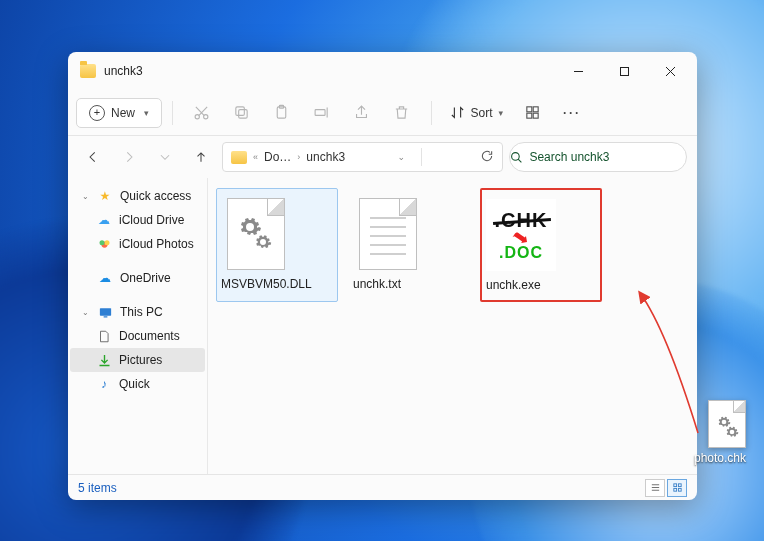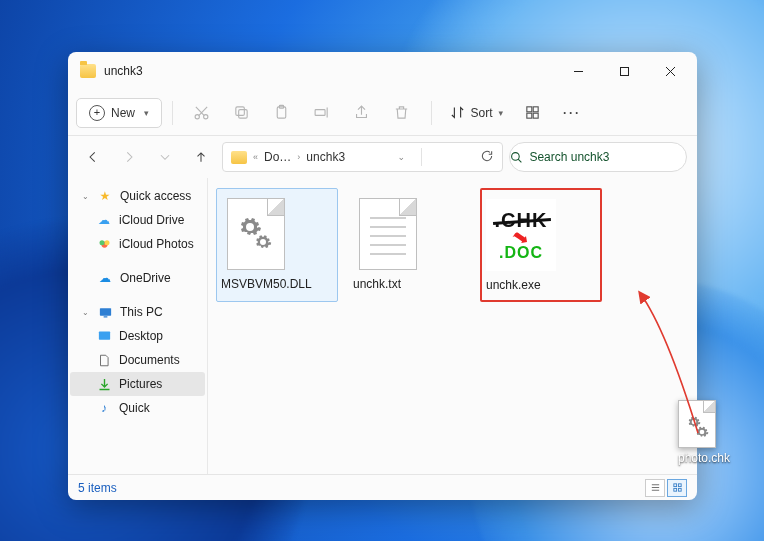--- a/index.html
+++ b/index.html
@@ -94,21 +94,21 @@
   .zipthumb { width:58px; height:68px; background:linear-gradient(#ffe08a,#f3bb3c); border-radius:4px; position:relative; }
   .zipthumb::before { content:""; position:absolute; left:50%; top:0; transform:translateX(-50%); width:9px; height:100%; background:repeating-linear-gradient(#c9912a 0 3px,#f7d877 3px 6px); }
   .zipthumb::after { content:""; position:absolute; top:-7px; left:4px; width:22px; height:9px; background:#f3bb3c; border-radius:2px 2px 0 0; }
 
   .unchk { width:70px; height:72px; display:flex; flex-direction:column; align-items:center; justify-content:center; background:#fff; }
   .unchk .l1 { color:#111; font-weight:900; font-family:Arial Black,Arial; font-size:20px; letter-spacing:1px; position:relative; }
   .unchk .l1::after { content:""; position:absolute; left:-2px; top:50%; width:110%; height:3px; background:#111; transform:rotate(-4deg); }
   .unchk .l2 { color:#14b514; font-weight:900; font-family:Arial Black,Arial; font-size:16px; letter-spacing:1px; margin-top:2px; }
   .unchk .arrow { color:#e22; font-size:20px; line-height:0.4; margin:1px 0; transform:rotate(35deg); }
 
-  .desktopfile { position:absolute; left:678px; top:400px; width:68px; display:flex; flex-direction:column; align-items:flex-start; gap:3px; }
+  .desktopfile { position:absolute; left:678px; top:400px; width:68px; display:flex; flex-direction:column; align-items:flex-end; gap:3px; }
   .desktopfile .pg { width:38px; height:48px; background:#fff; border:1px solid rgba(0,0,0,0.25); position:relative; box-shadow:0 2px 6px rgba(0,0,0,0.3); }
   .desktopfile .pg::before { content:""; position:absolute; top:0; right:0; width:11px; height:11px; background:linear-gradient(135deg,#fff 49%,#d8d8d8 50%); border-left:1px solid #bfbfbf; border-bottom:1px solid #bfbfbf; }
   .desktopfile .pg .gr { position:absolute; left:8px; top:14px; color:#8a8a8a; }
   .desktopfile .pg .gr svg { width:14px; height:14px; }
   .desktopfile .pg .gr.b { left:16px; top:24px; }
   .desktopfile .dl { color:#fff; font-size:12px; text-shadow:0 1px 2px rgba(0,0,0,0.8); }
 
   .annot-arrow { position:absolute; left:528px; top:278px; width:190px; height:170px; pointer-events:none; }
 </style>
 </head>
@@ -279,28 +279,20 @@
           <span class="ico">
             <svg width="15" height="15" viewBox="0 0 24 24" fill="#2e7fd3">
               <rect x="3" y="5" width="18" height="12" rx="1"></rect>
               <rect x="9" y="18" width="6" height="2"></rect>
             </svg>
           </span>
           <span>This PC</span>
         </div>
       <div class="sbitem indent">
           <span class="ico">
-            <svg width="15" height="15" viewBox="0 0 24 24" fill="#3aa0f0">
-              <rect x="3" y="4" width="18" height="13" rx="1"></rect>
-            </svg>
-          </span>
-          <span>Desktop</span>
-        </div>
-      <div class="sbitem indent">
-          <span class="ico">
             <svg width="14" height="15" viewBox="0 0 24 24" fill="none" stroke="#666" stroke-width="1.6">
               <path d="M6 3h9l4 4v14H6z"></path>
             </svg>
           </span>
           <span>Documents</span>
         </div>
       <div class="sbitem indent selected">
           <span class="ico" style="color:#2aa52a">
             <svg width="15" height="15" viewBox="0 0 24 24" fill="none" stroke="currentColor" stroke-width="2.2">
               <path d="M12 3v12 M7 11l5 5 5-5 M4 20h16"></path>

